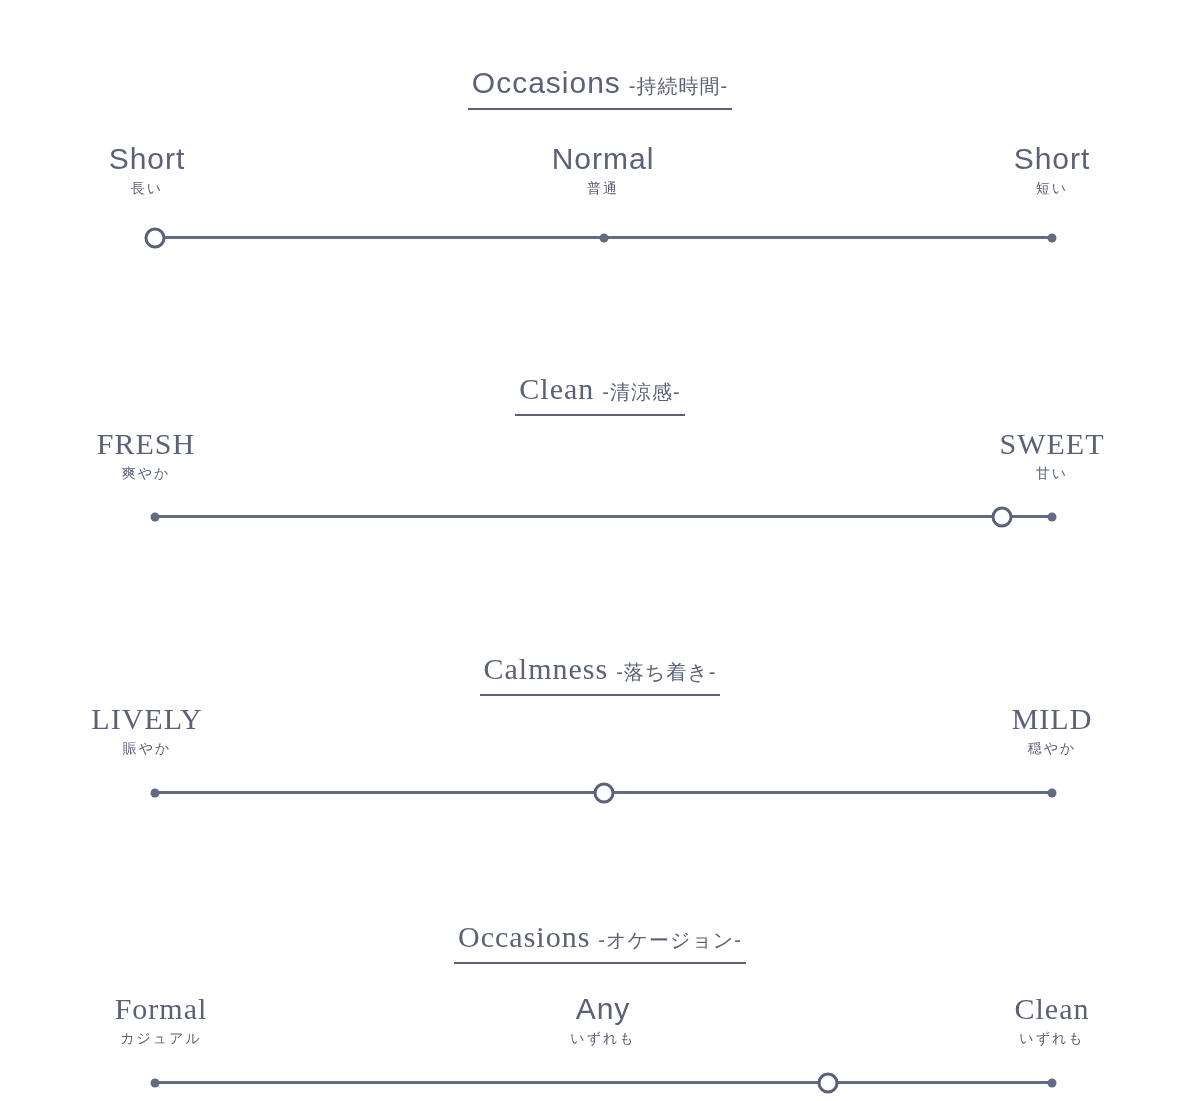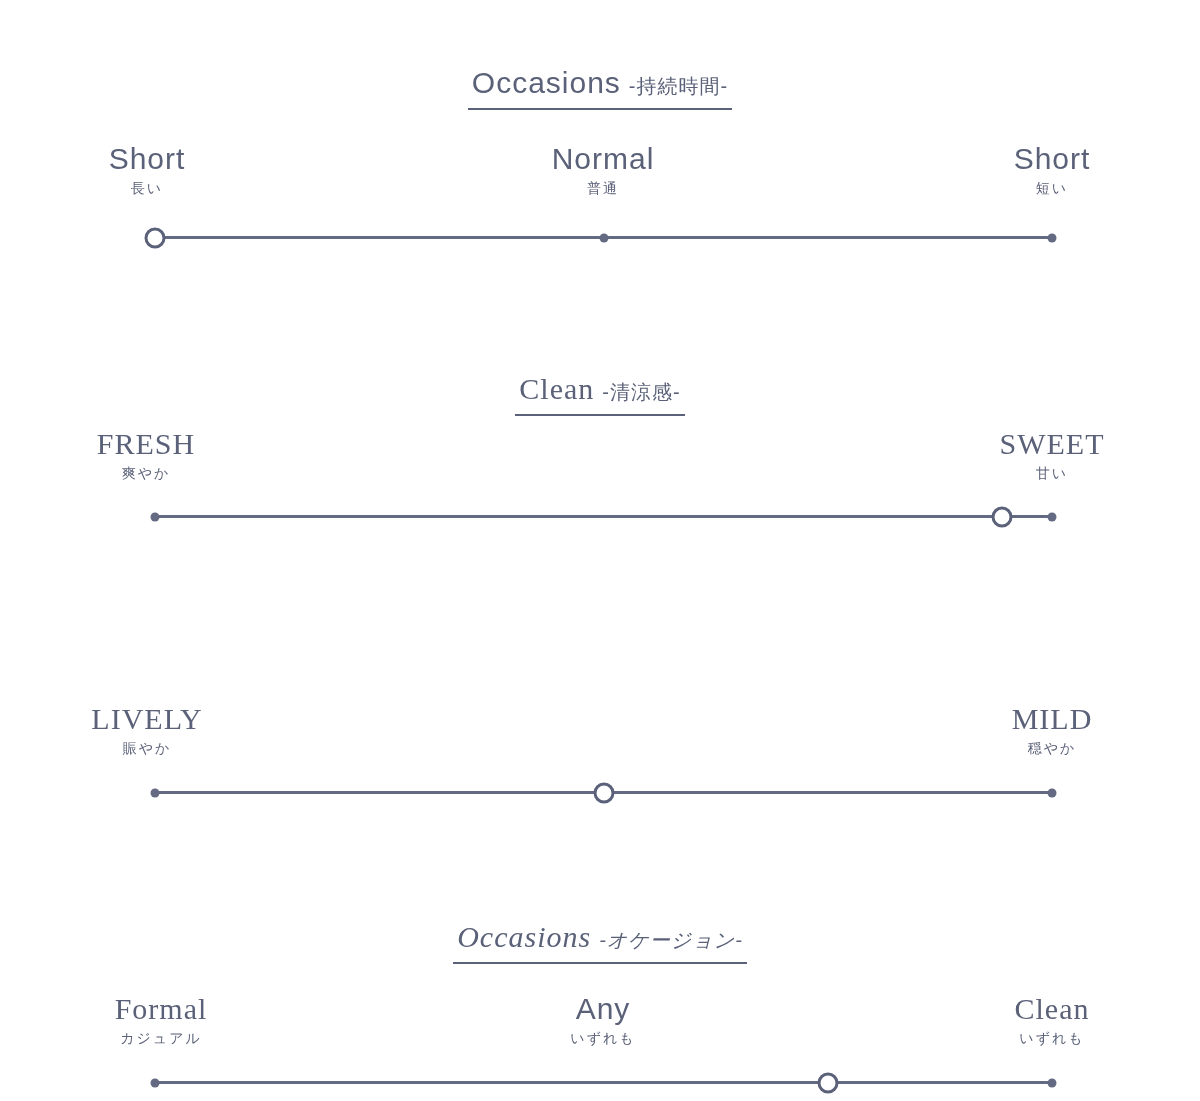--- a/index.html
+++ b/index.html
@@ -106,35 +106,38 @@
   <div class="axis-label" style="top:429px; left:1052px;">
     <div class="label-en font-serif">SWEET</div>
     <div class="label-ja">甘い</div>
   </div>
   <div class="track" style="top:515px;">
     <div class="dot start"></div>
     <div class="dot end"></div>
     <div class="marker" style="left: 94.4%;"></div>
   </div>
 
+  <div class="title-row" style="top:652px;">
+    <span class="title-inner"><span class="title-en font-serif">Calmness</span><span class="title-ja">-落ち着き-</span></span>
+  </div>
   <div class="axis-label" style="top:704px; left:147px;">
     <div class="label-en font-serif">LIVELY</div>
     <div class="label-ja">賑やか</div>
   </div>
   <div class="axis-label" style="top:704px; left:1052px;">
     <div class="label-en font-serif">MILD</div>
     <div class="label-ja">穏やか</div>
   </div>
   <div class="track" style="top:791px;">
     <div class="dot start"></div>
     <div class="dot end"></div>
     <div class="marker" style="left: 50%;"></div>
   </div>
 
-  <div class="title-row" style="top:920px;font-style:italic;">
+  <div class="title-row" style="top:920px;">
     <span class="title-inner"><span class="title-en font-serif">Occasions</span><span class="title-ja">-オケージョン-</span></span>
   </div>
   <div class="axis-label" style="top:994px; left:161px;">
     <div class="label-en font-serif">Formal</div>
     <div class="label-ja">カジュアル</div>
   </div>
   <div class="axis-label" style="top:994px; left:603px;">
     <div class="label-en font-sans">Any</div>
     <div class="label-ja">いずれも</div>
   </div>

